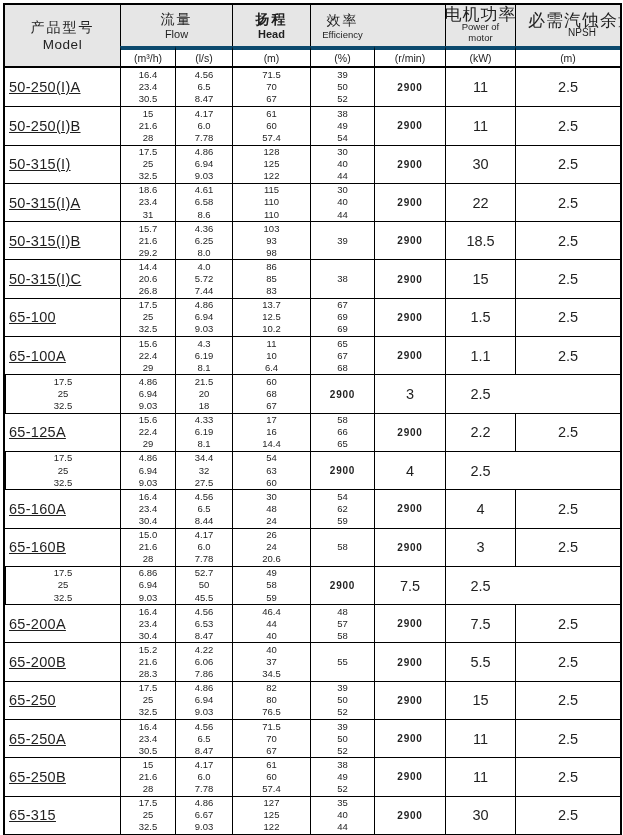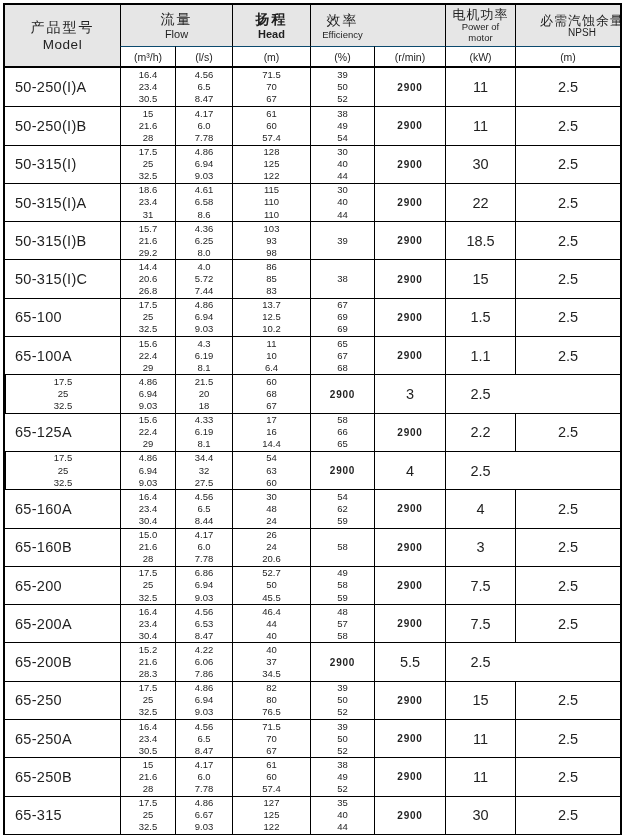--- a/index.html
+++ b/index.html
@@ -14,33 +14,33 @@
   .cell { border-left: 1px solid #000; display:flex; flex-direction:column;
     align-items:center; justify-content:center; overflow:hidden; }
   .noleft { border-left: none; }
   .h-model { grid-area: 1/1/3/2; }
   .h-flow  { grid-area: 1/2/2/4; }
   .h-head  { grid-area: 1/4/2/5; font-weight: bold; }
   .h-eff   { grid-area: 1/5/2/6; }
   .h-speed { grid-area: 1/6/2/7; }
   .h-power { grid-area: 1/7/2/8; }
   .h-npsh  { grid-area: 1/8/2/9; padding-left: 28px; }
-  .unit { border-top: 1px solid #0c4a6e; background:#fff; font-size:10.5px; }
+  .unit { border-top: 4px solid #0c4a6e; background:#fff; font-size:10.5px; }
   .u1{grid-area:2/2/3/3}.u2{grid-area:2/3/3/4}.u3{grid-area:2/4/3/5}.u4{grid-area:2/5/3/6}
   .u5{grid-area:2/6/3/7}.u6{grid-area:2/7/3/8}.u7{grid-area:2/8/3/9}
   .zh { font-size: 14px; letter-spacing: 2px; line-height: 17px; white-space: nowrap; text-align: center; }
-  .zh-sm { font-size: 13px; letter-spacing: 1px; line-height: 13px; white-space: nowrap; }
+  .zh-sm { font-size: 17px; letter-spacing: 1px; line-height: 13px; white-space: nowrap; }
   .en { font-size: 11px; line-height: 13px; }
   .en-sm { font-size: 9.5px; line-height: 11px; }
 
   
   .trow { height: 38.3px; border-top: 1.6px solid #000; }
   .trow:first-child { border-top: none; }
-  .model-cell { align-items: flex-start; justify-content: center; padding-left: 10px;
-    font-size: 14.5px; letter-spacing: 0.3px; white-space: nowrap; }
+  .model-cell { align-items: flex-start; justify-content: center; padding-left: 4px;
+    font-size: 14.5px; letter-spacing: 0.3px; white-space: nowrap; text-decoration: underline; }
   .tri { font-size: 9.5px; line-height: 12.1px; text-align: center; }
   .tri .ln { width: 100%; }
   .big { font-size: 14.5px; }
   .speed { font-size: 10px; letter-spacing: 0.8px; font-weight: bold; }
   .partial .tri { justify-content: flex-start; padding-top: 1px; }
 </style>
 </head>
 <body>
 
 <div class="table">
@@ -403,21 +403,20 @@
           <div class="ln">20.6</div>
         </div>
         <div class="cell tri">
           <div class="ln">58</div>
         </div>
         <div class="cell big speed">2900</div>
         <div class="cell big">3</div>
         <div class="cell big">2.5</div>
       </div>
       <div class="grid trow">
-        <div class="cell noleft model-cell">65-200</div>
         <div class="cell tri">
           <div class="ln">17.5</div>
           <div class="ln">25</div>
           <div class="ln">32.5</div>
         </div>
         <div class="cell tri">
           <div class="ln">6.86</div>
           <div class="ln">6.94</div>
           <div class="ln">9.03</div>
         </div>
@@ -470,20 +469,23 @@
         </div>
         <div class="cell tri">
           <div class="ln">4.22</div>
           <div class="ln">6.06</div>
           <div class="ln">7.86</div>
         </div>
         <div class="cell tri">
           <div class="ln">40</div>
           <div class="ln">37</div>
           <div class="ln">34.5</div>
+        </div>
+        <div class="cell tri">
+          <div class="ln">55</div>
         </div>
         <div class="cell big speed">2900</div>
         <div class="cell big">5.5</div>
         <div class="cell big">2.5</div>
       </div>
       <div class="grid trow">
         <div class="cell noleft model-cell">65-250</div>
         <div class="cell tri">
           <div class="ln">17.5</div>
           <div class="ln">25</div>

